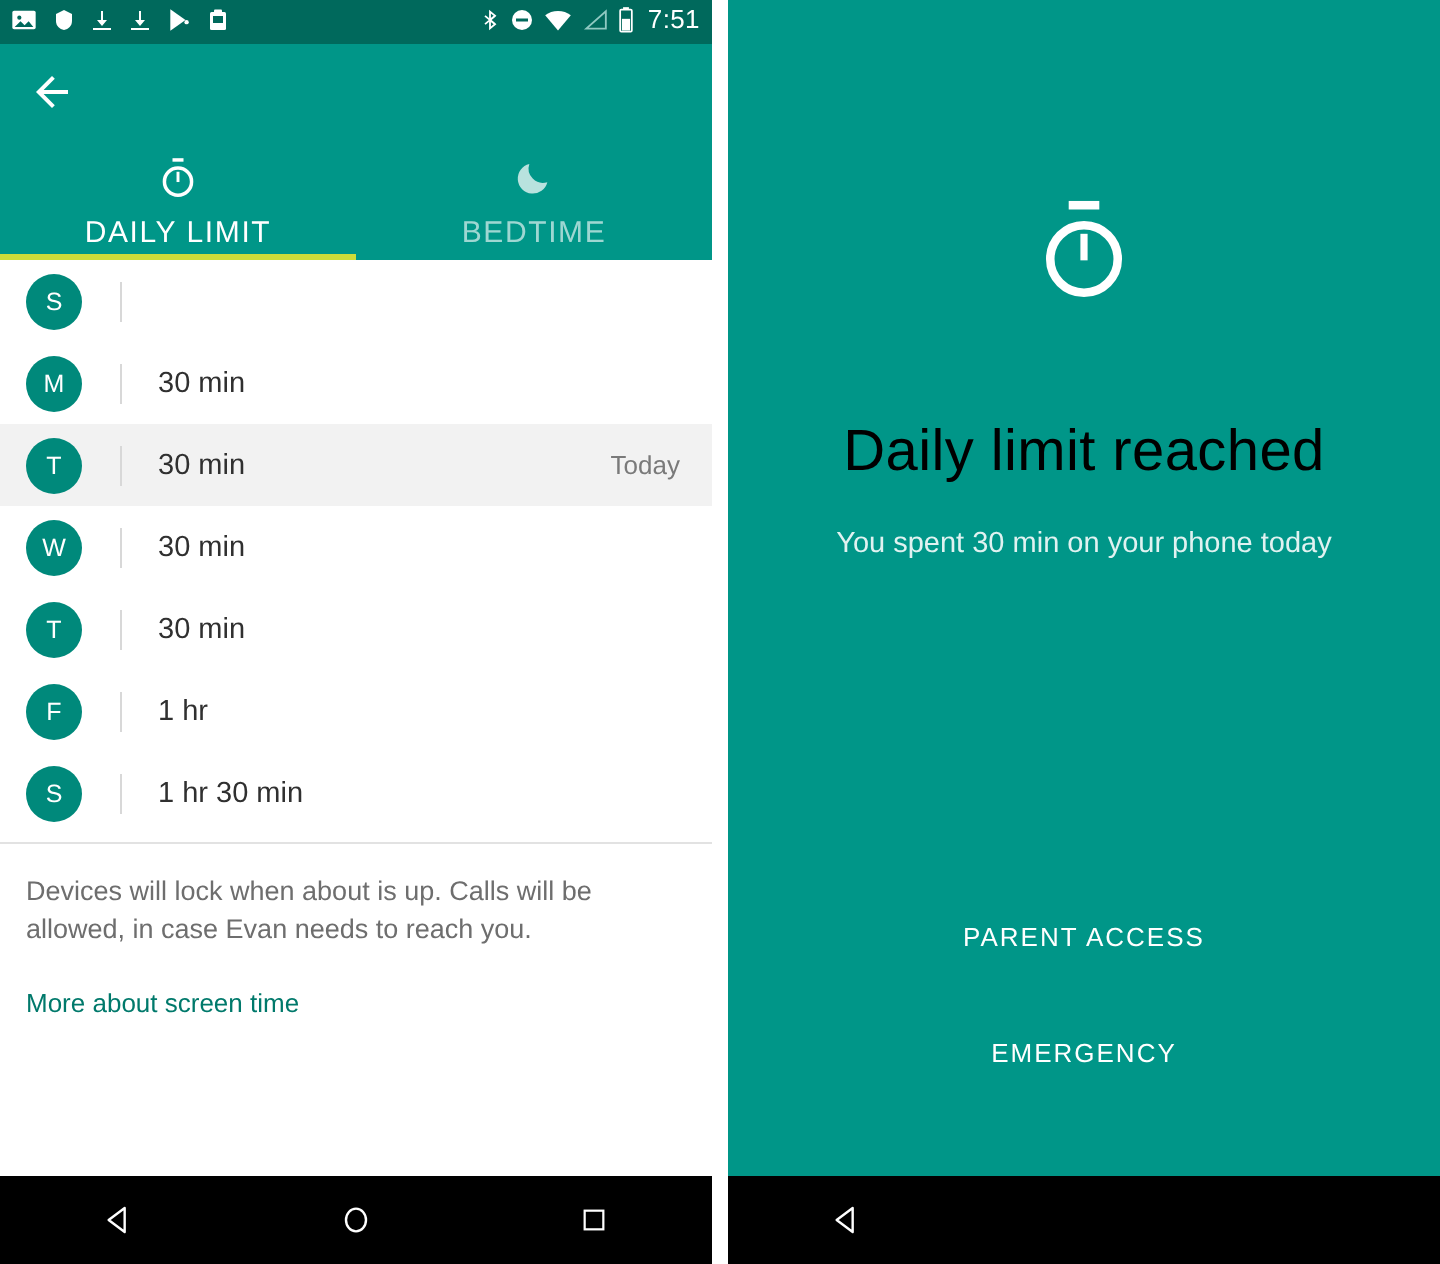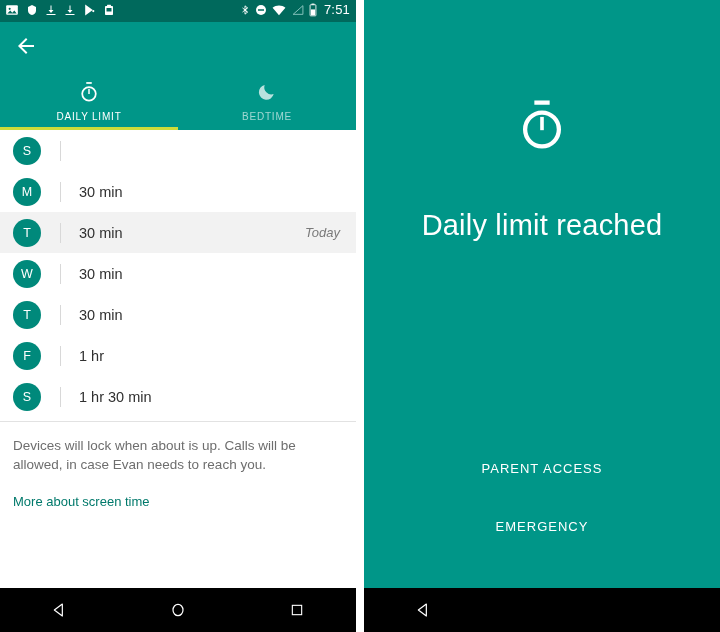--- a/index.html
+++ b/index.html
@@ -39,21 +39,21 @@
   
   .tabs{
     height:60px;background:#009688;display:flex;position:relative;
   }
   .tab{
     flex:1;display:flex;flex-direction:column;align-items:center;
     justify-content:center;cursor:pointer;padding-top:2px;
   }
   .tab .ticon{height:24px;display:flex;align-items:center;justify-content:center;}
   .tab .tlabel{
-    font-size:10px;letter-spacing:.8px;margin-top:7px;color:#ffffff;
+    font-size:15px;letter-spacing:.8px;margin-top:7px;color:#ffffff;
   }
   .tab.inactive .tlabel{color:rgba(255,255,255,.62);}
   .tab-indicator{
     position:absolute;left:0;bottom:0;width:50%;height:3px;background:#cddc39;
   }
 
   
   .sched{
     height:42px;background:#333333;display:flex;align-items:center;
     justify-content:space-between;padding:0 16px 0 14px;box-sizing:border-box;
@@ -78,21 +78,21 @@
     box-sizing:border-box;cursor:pointer;background:#ffffff;
   }
   .row.today{background:#f2f2f2;}
   .avatar{
     width:28px;height:28px;border-radius:50%;background:#00897b;flex:none;
     display:flex;align-items:center;justify-content:center;
     color:#ffffff;font-size:12.5px;
   }
   .rowdiv{width:1px;height:20px;background:#d8d8d8;margin-left:19px;}
   .rowtime{font-size:14.5px;color:#303030;margin-left:18px;flex:1;}
-  .rowtoday{font-size:13px;color:#7a7a7a;font-style:italic;}
+  .rowtoday{font-size:13px;color:#7a7a7a;}
 
   
   .sep{height:1px;background:#e2e2e2;margin-top:4px;}
   .footer{padding:14px 16px 0 13px;}
   .foot-text{
     font-size:13.5px;color:#6e6e6e;line-height:19px;max-width:320px;
   }
   .foot-link{
     display:inline-block;margin-top:20px;font-size:13px;color:#00796b;cursor:pointer;
   }
@@ -106,21 +106,21 @@
   .navbar.one{justify-content:flex-start;}
   .navbar.one > div{width:33.33%;display:flex;align-items:center;justify-content:center;cursor:pointer;}
 
   
   .lock{
     width:100%;height:588px;background:#009688;position:relative;
     display:flex;flex-direction:column;align-items:center;
   }
   .lock-icon{margin-top:98px;}
   .lock-title{
-    color:#ffffff;font-size:29px;margin-top:53px;letter-spacing:.2px;
+    color:#000000;font-size:29px;margin-top:53px;letter-spacing:.2px;
   }
   .lock-sub{
     color:rgba(255,255,255,.88);font-size:14.5px;margin-top:21px;
   }
   .lock-actions{
     position:absolute;left:0;right:0;bottom:54px;
     display:flex;flex-direction:column;align-items:center;gap:43px;
   }
   .lock-action{
     color:#ffffff;font-size:13px;letter-spacing:1px;cursor:pointer;
@@ -288,20 +288,21 @@
   <div class="phone right">
     <div class="lock">
       <span class="lock-icon">
         <svg width="54" height="54" viewBox="0 0 24 24">
           <rect x="8.6" y="1.1" width="6.8" height="1.9" fill="#ffffff"></rect>
           <circle cx="12" cy="14" r="7.5" fill="none" stroke="#ffffff" stroke-width="1.9"></circle>
           <rect x="11.2" y="8.4" width="1.6" height="5.9" fill="#ffffff"></rect>
         </svg>
       </span>
       <div class="lock-title">Daily limit reached</div>
+      <div class="lock-sub">You spent 30 min on your phone today</div>
 
       <div class="lock-actions">
         <span class="lock-action">PARENT ACCESS</span>
         <span class="lock-action">EMERGENCY</span>
       </div>
     </div>
 
     <div class="navbar one">
       <div>
         <svg width="16" height="16" viewBox="0 0 24 24">

